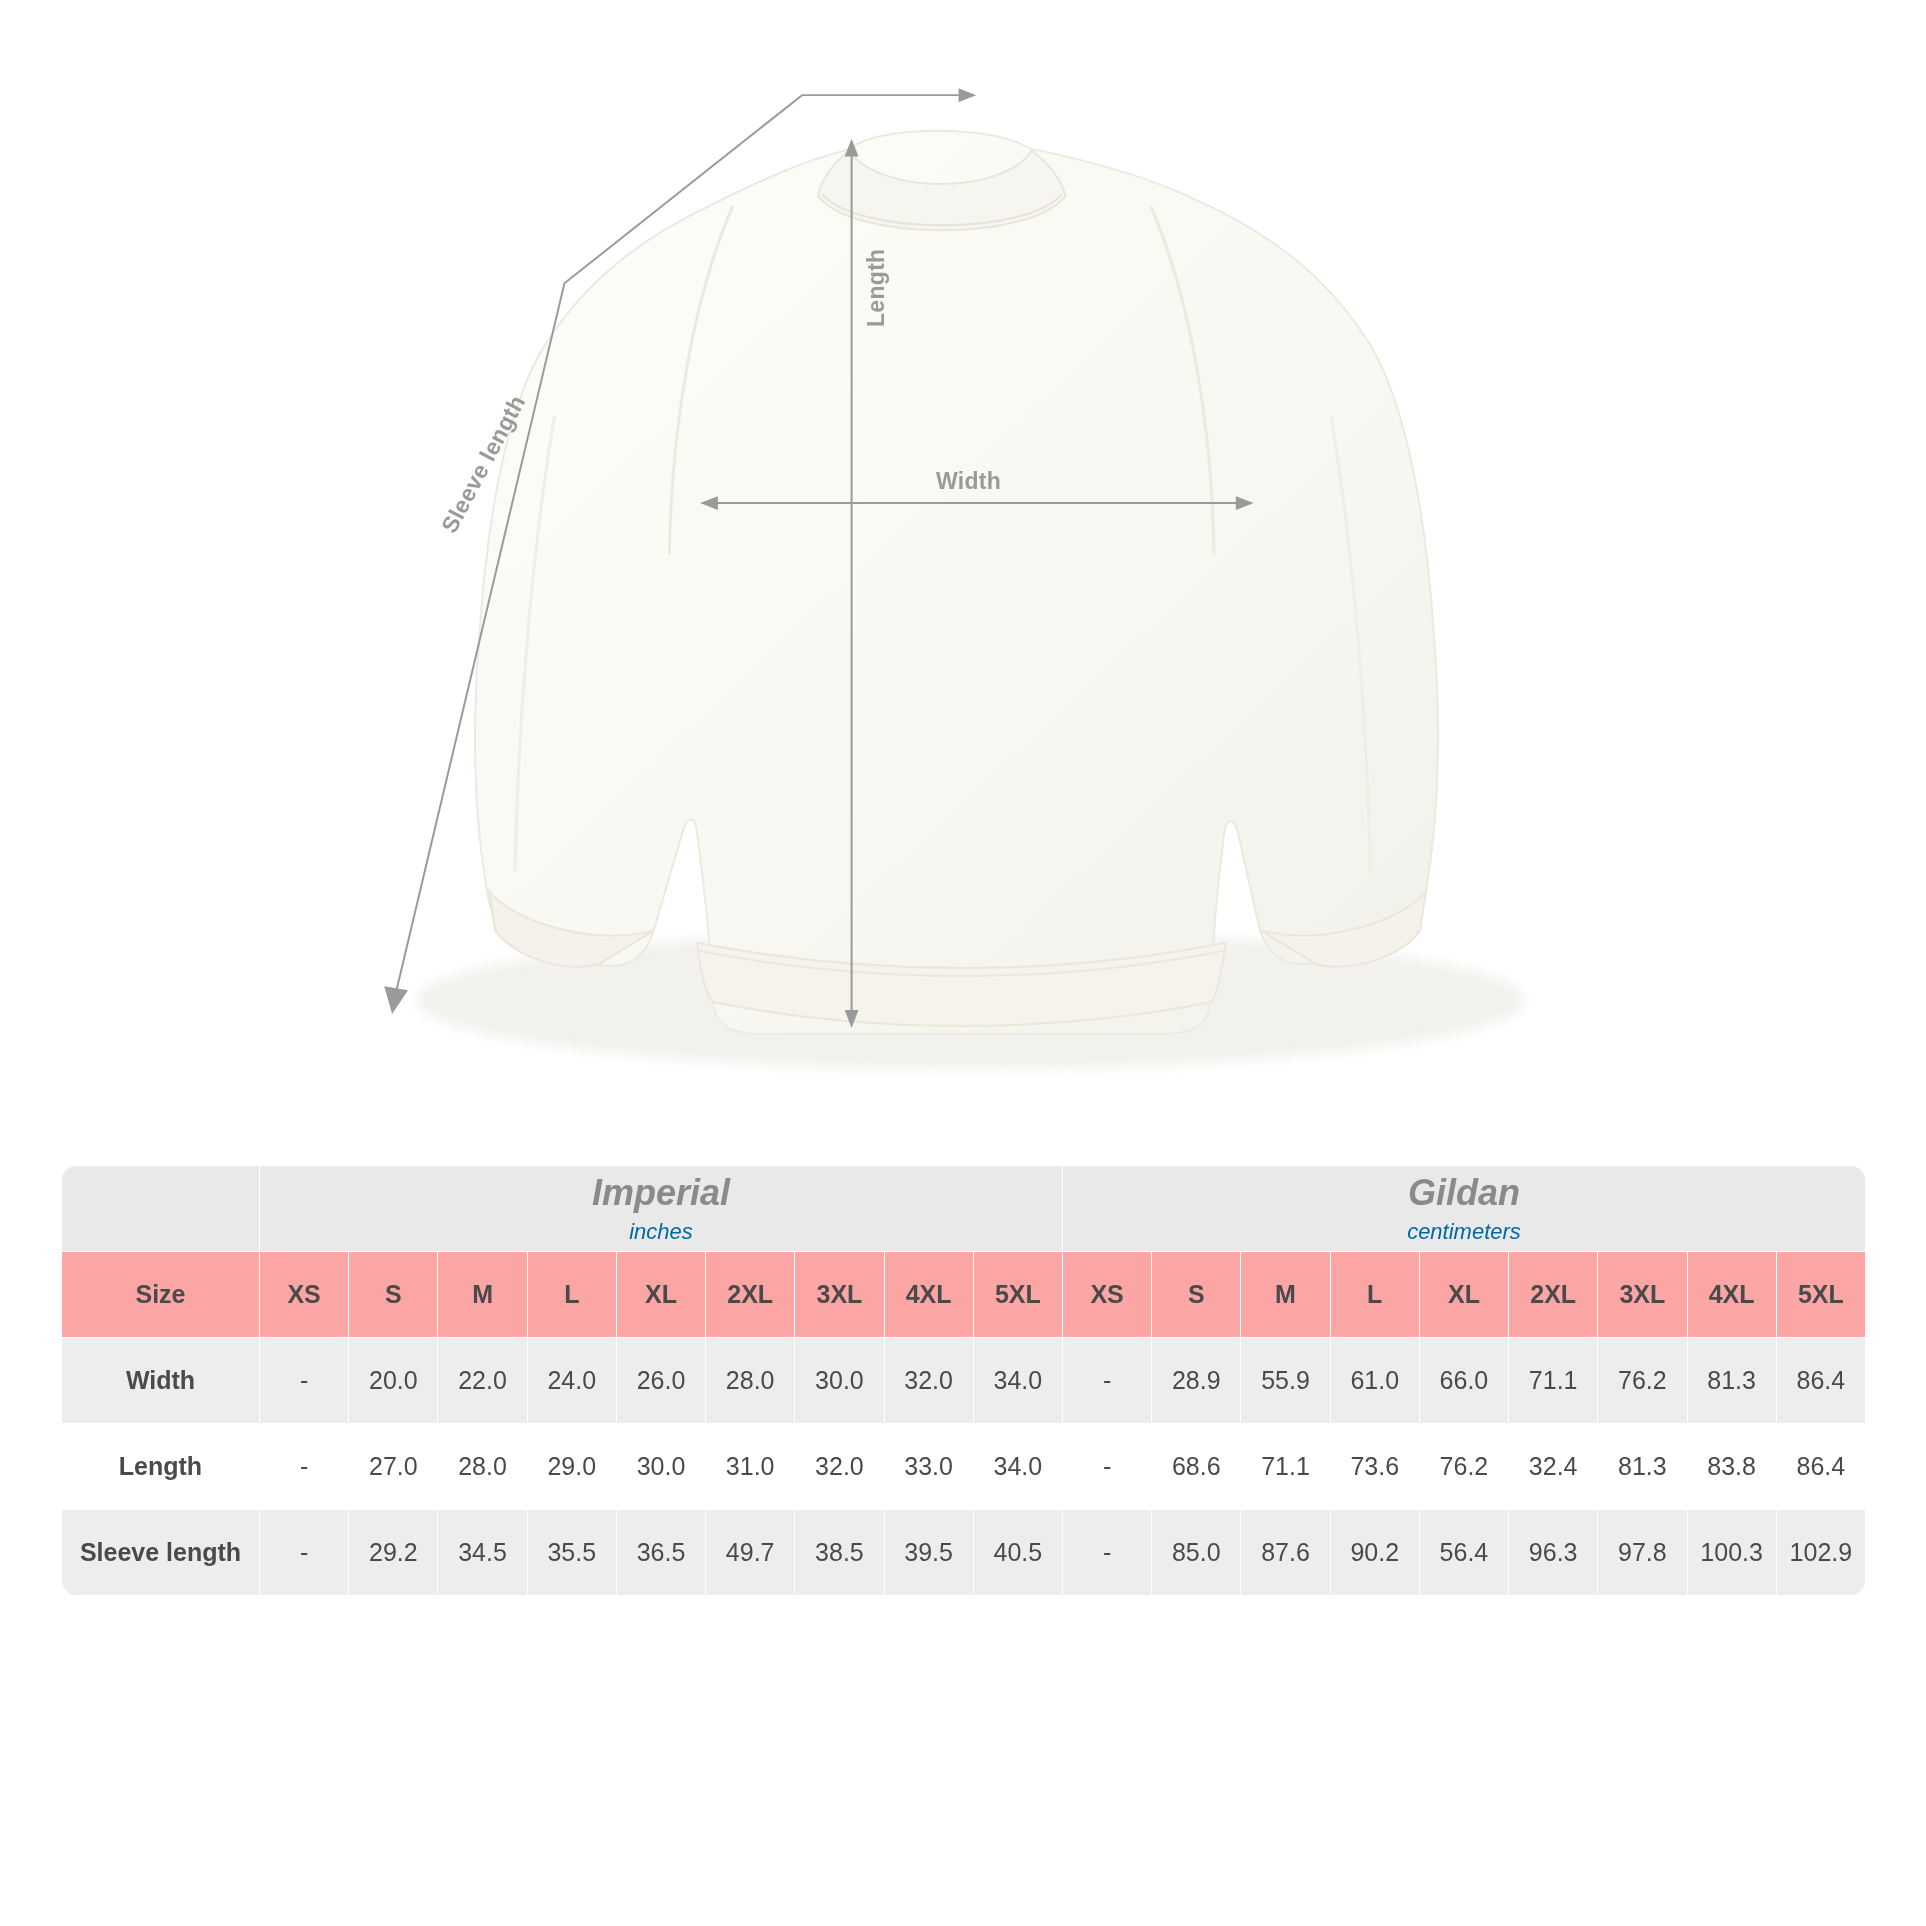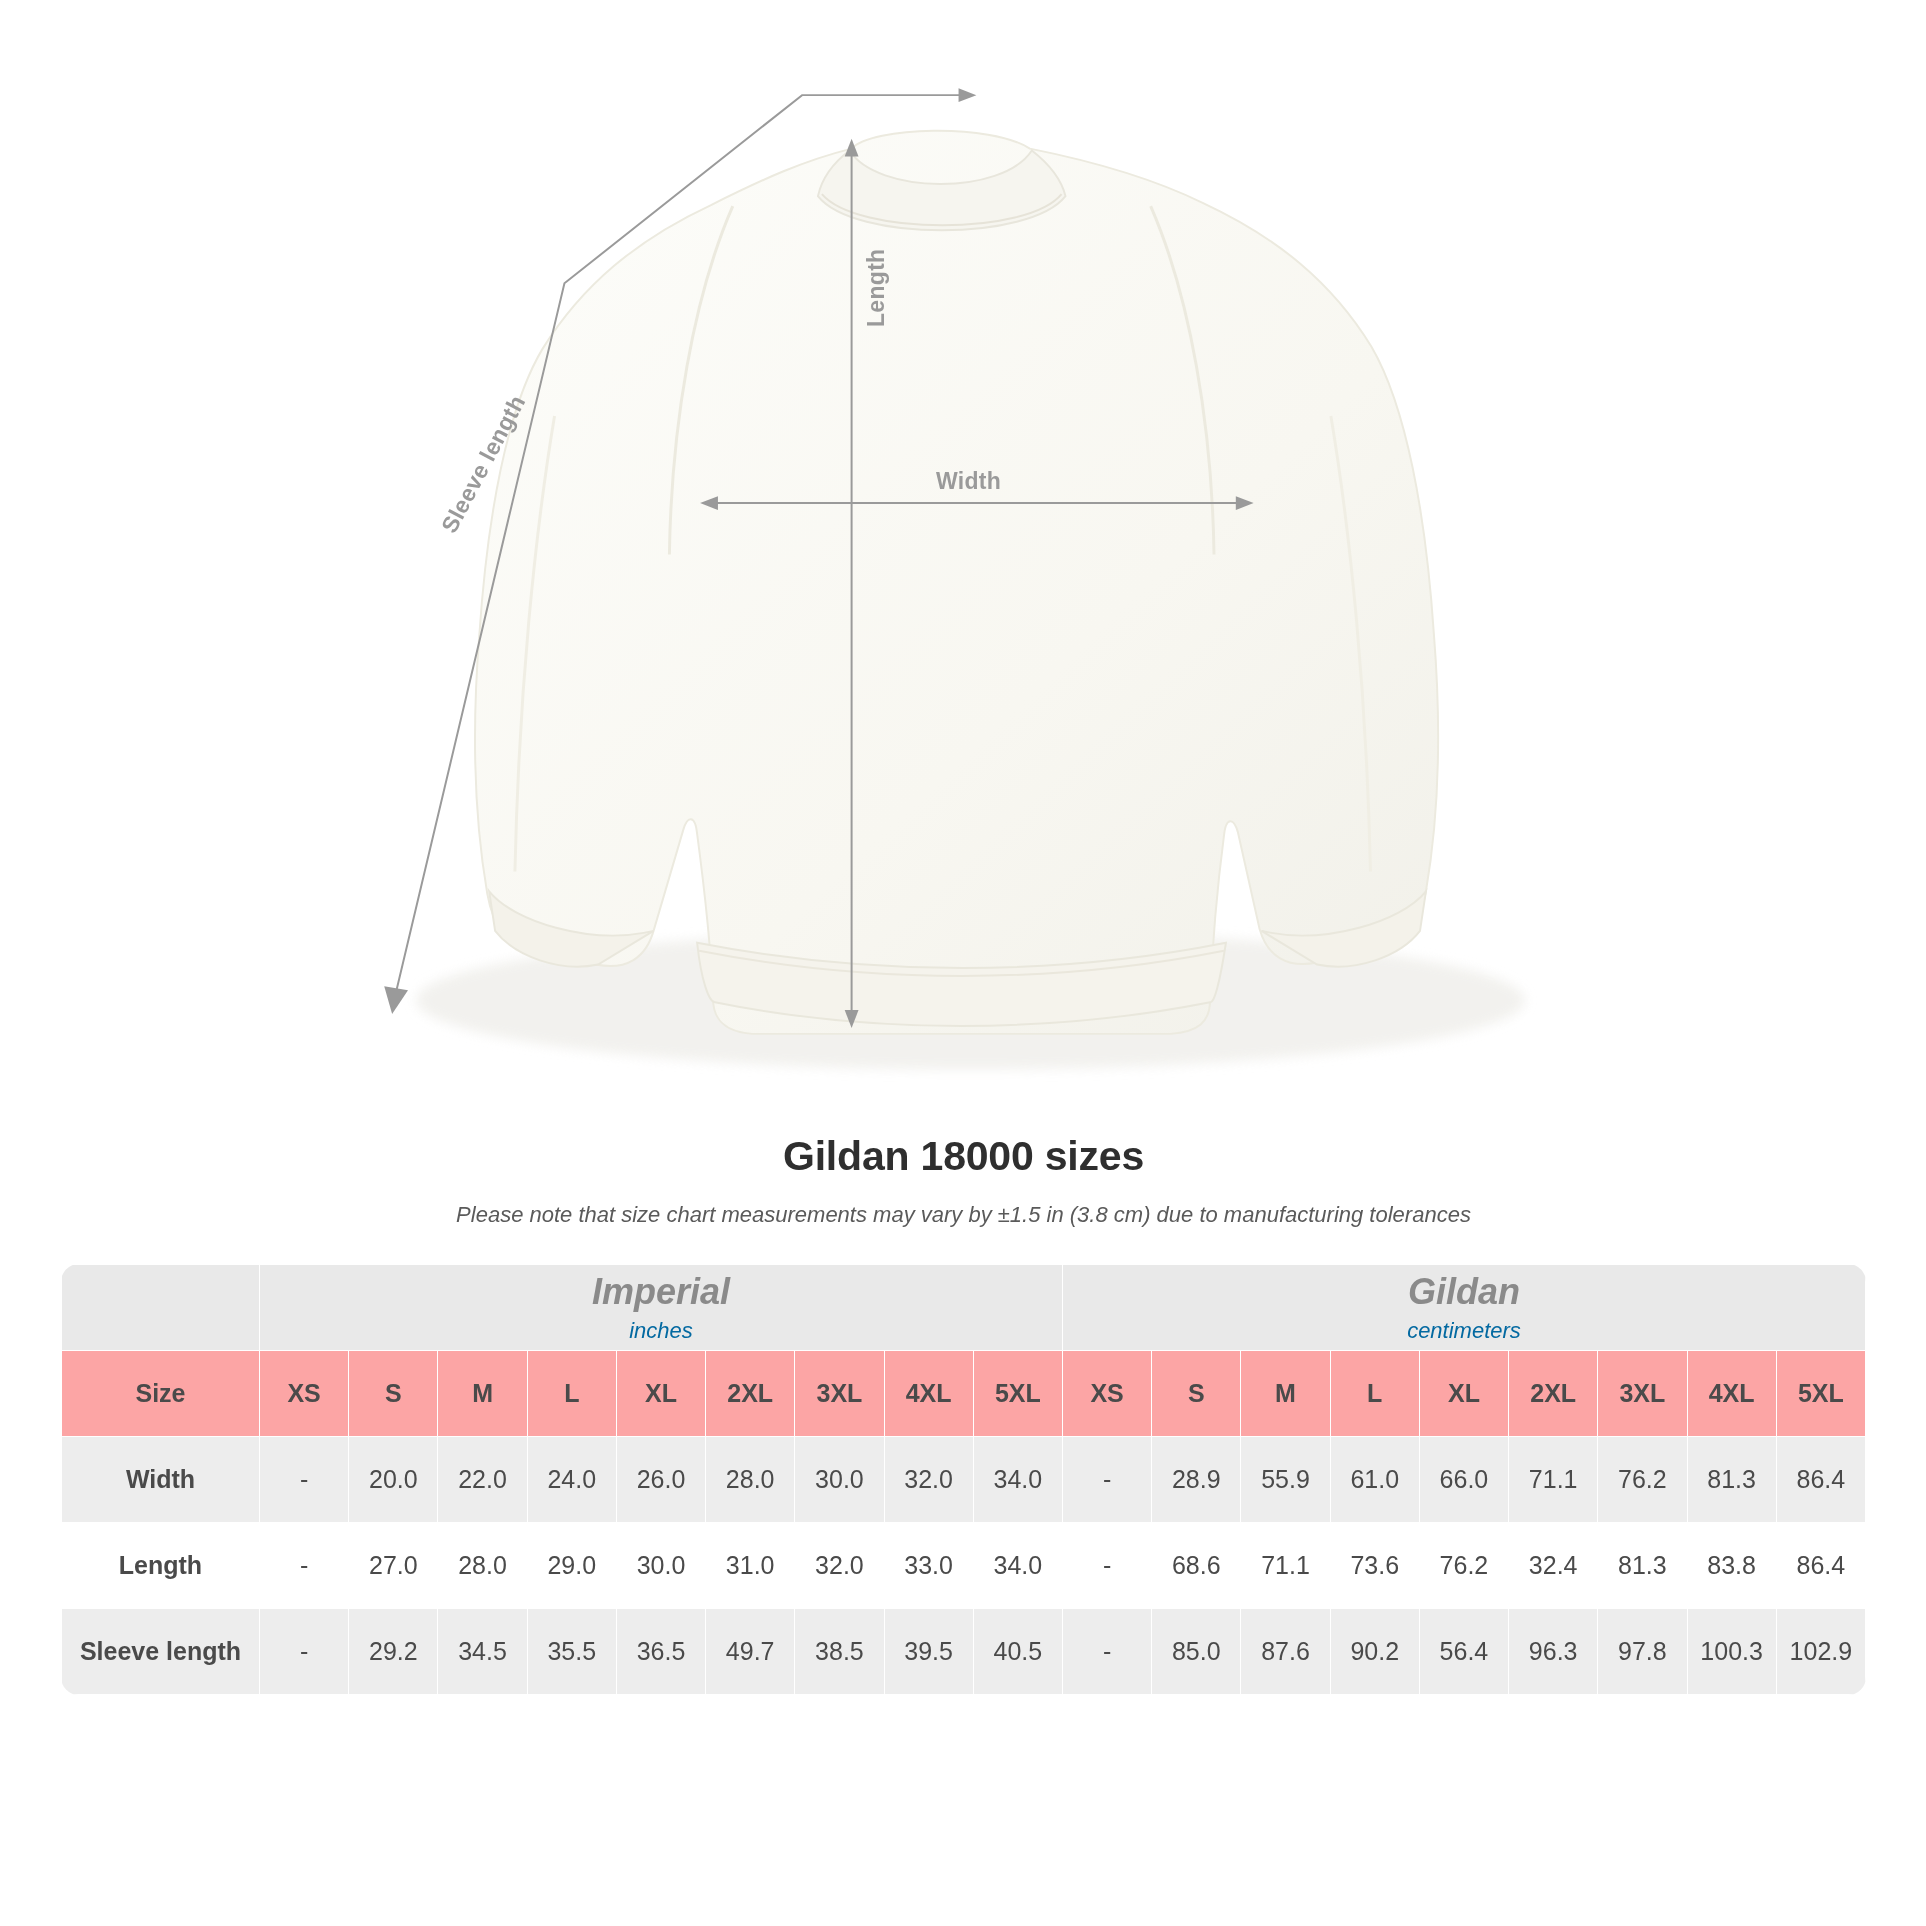--- a/index.html
+++ b/index.html
@@ -205,24 +205,20 @@
         <path d="M 968 89 L 986 96 L 968 103" fill="#9a9a9a" stroke="none"></path>
         <path d="M 388 996 L 396 1024 L 412 1000" fill="#9a9a9a" stroke="none"></path>
       </g>
     </svg>
 
     <div class="dim-label label-width">Width</div>
     <div class="dim-label label-length">Length</div>
     <div class="dim-label label-sleeve">Sleeve length</div>
   </div>
 
-  <div class="title-block">
-    <div class="chart-title">Gildan 18000 sizes</div>
-    <div class="chart-note">Please note that size chart measurements may vary by ±1.5 in (3.8 cm) due to manufacturing tolerances</div>
-  </div>
 
   <div class="table-wrap">
     <table class="size-table">
       <colgroup>
         <col class="first-col">
         <col span="9">
         <col span="9">
       </colgroup>
       <tbody>
         <tr class="unitrow">

